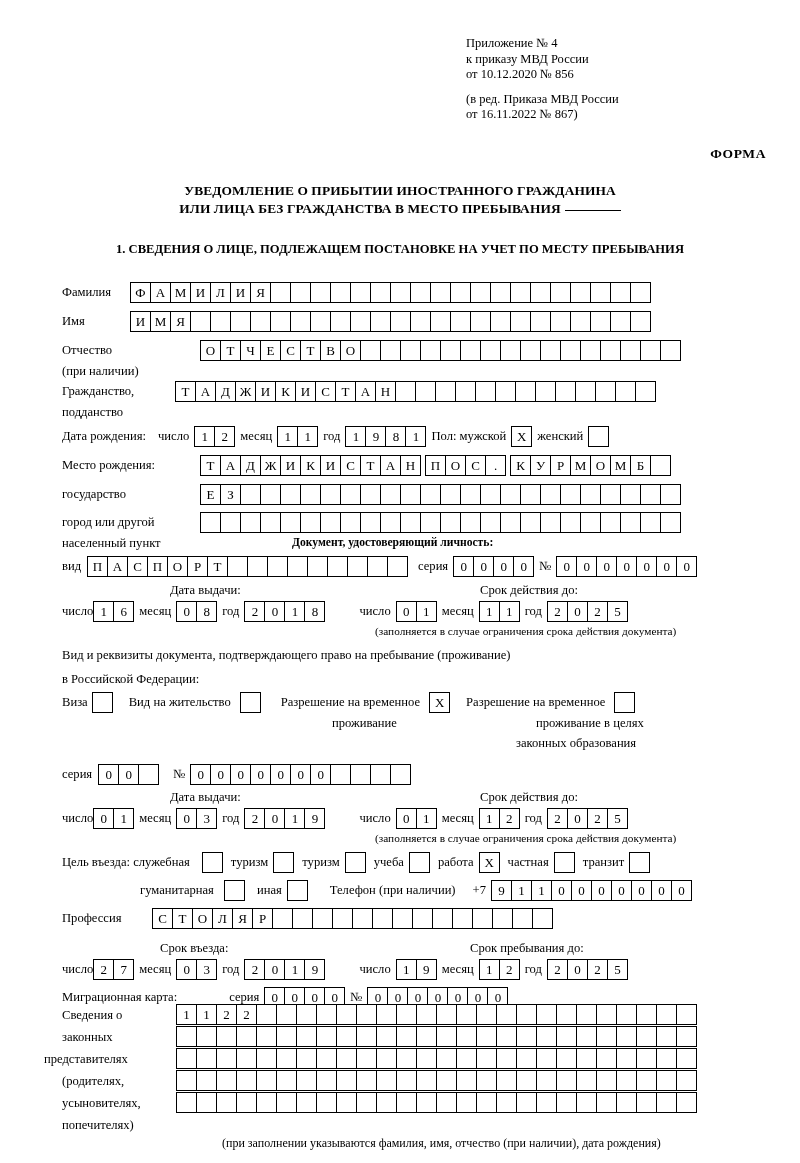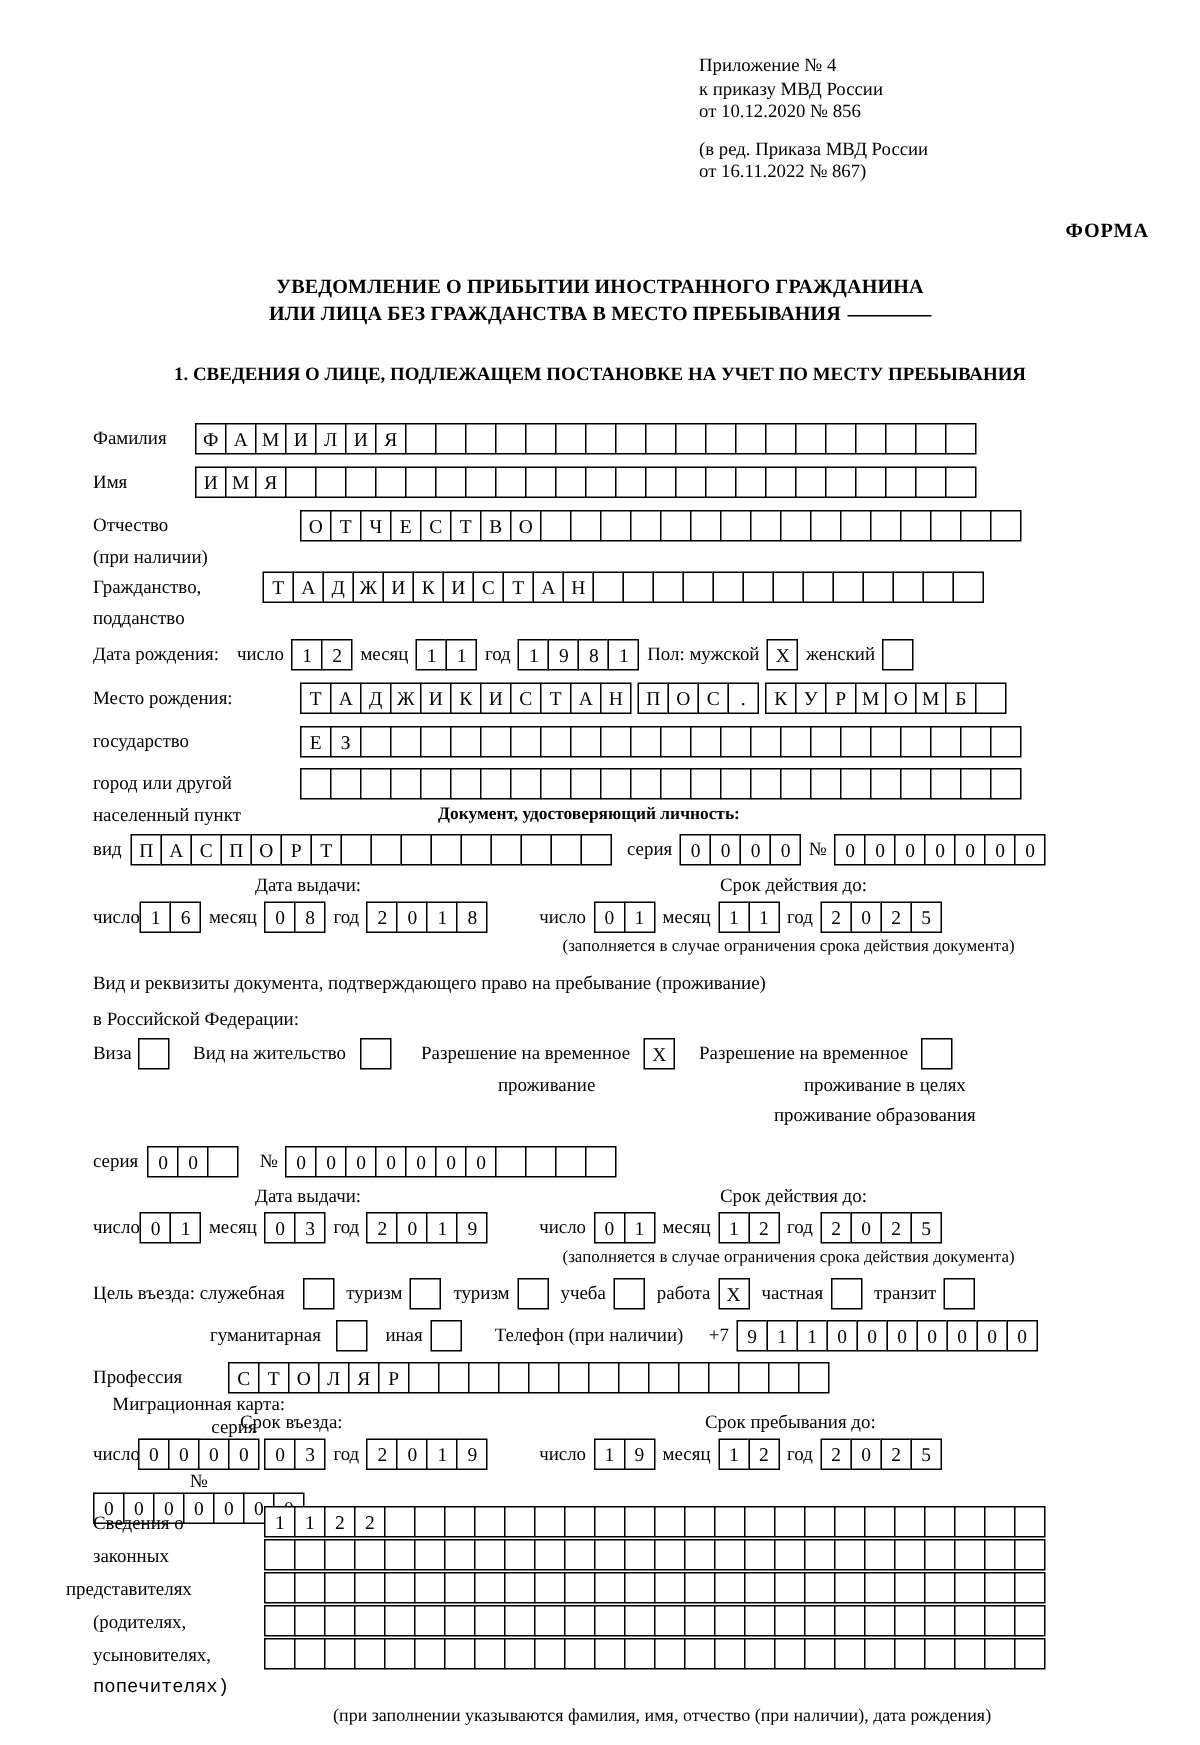--- a/index.html
+++ b/index.html
@@ -492,21 +492,21 @@
         <span class="bx"></span>
       </span>
   </div>
   <div class="row" style="top:716px; left:332px;">
     <span class="lbl">проживание</span>
   </div>
   <div class="row" style="top:716px; left:536px;">
     <span class="lbl">проживание в целях</span>
   </div>
   <div class="row" style="top:736px; left:516px;">
-    <span class="lbl">проживание образования</span>
+    <span class="lbl">законных образования</span>
   </div>
 
   <div class="row" style="top:764px; left:62px;">
     <span class="lbl">серия</span>
     <span class="boxes" id="permit-series" style="margin-left:6px;">
         <span class="bx">0</span>
         <span class="bx">0</span>
         <span class="bx"></span>
       </span>
     <span class="inline-lbl" style="padding-left:14px;">№</span>
@@ -689,21 +689,21 @@
       </span>
     <span class="inline-lbl">год</span>
     <span class="boxes" id="s-year">
         <span class="bx">2</span>
         <span class="bx">0</span>
         <span class="bx">2</span>
         <span class="bx">5</span>
       </span>
   </div>
 
-  <div class="row" style="top:929px; left:62px;flex-direction:column;">
+  <div class="row" style="top:987px; left:62px;">
     <span class="lbl">Миграционная карта:</span>
     <span class="inline-lbl" style="padding-left:52px;">серия</span>
     <span class="boxes" id="mig-series">
         <span class="bx">0</span>
         <span class="bx">0</span>
         <span class="bx">0</span>
         <span class="bx">0</span>
       </span>
     <span class="inline-lbl">№</span>
     <span class="boxes" id="mig-number">
@@ -725,21 +725,21 @@
   </div>
   <div class="row" style="top:1052px; left:44px;text-align:right;">
     <span class="lbl">представителях</span>
   </div>
   <div class="row" style="top:1074px; left:62px;">
     <span class="lbl">(родителях,</span>
   </div>
   <div class="row" style="top:1096px; left:62px;">
     <span class="lbl">усыновителях,</span>
   </div>
-  <div class="row" style="top:1118px; left:62px;font-family:Liberation Mono, monospace;">
+  <div class="row" style="top:1118px; left:62px;">
     <span class="lbl">попечителях)</span>
   </div>
 
   <div class="row" style="top:1004px; left:176px;">
     <span class="boxes" id="legal-1">
         <span class="bx">1</span>
         <span class="bx">1</span>
         <span class="bx">2</span>
         <span class="bx">2</span>
         <span class="bx"></span>

